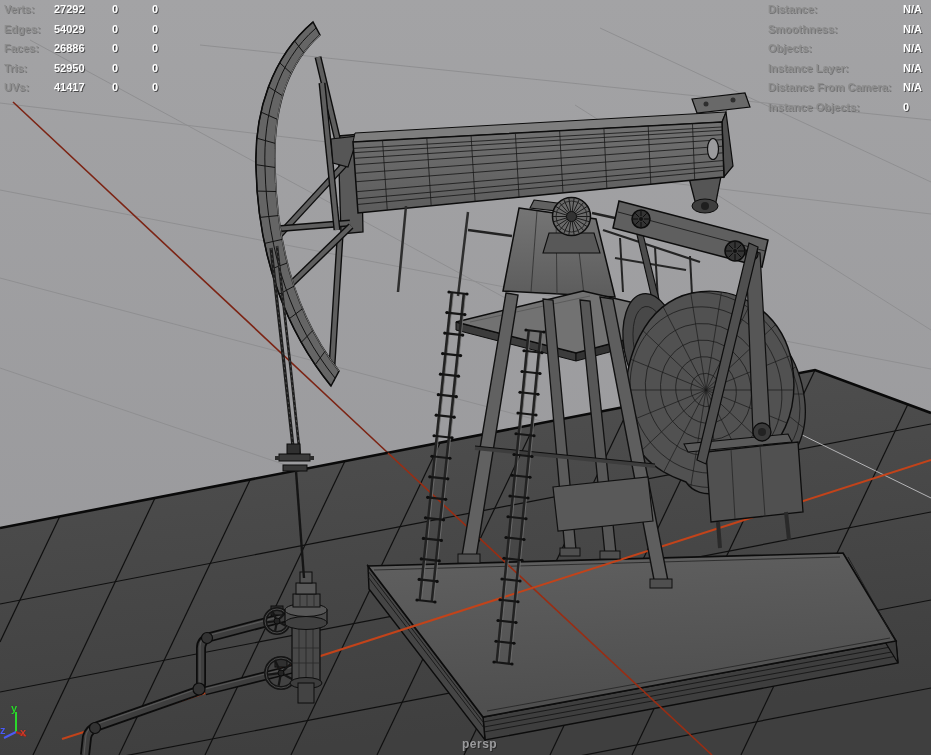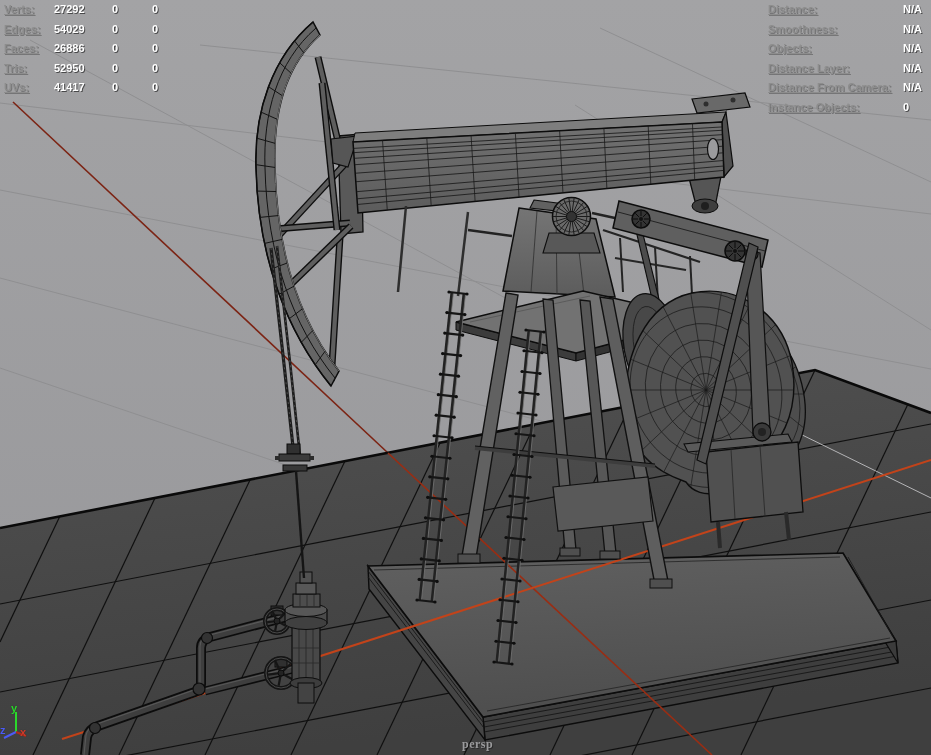--- a/index.html
+++ b/index.html
@@ -1,30 +1,30 @@
 <!DOCTYPE html>
 <html><head>
 <meta charset="utf-8">
 <style>
   html,body{margin:0;padding:0;width:931px;height:755px;overflow:hidden;background:#9e9ea0;
     font-family:"Liberation Sans", sans-serif;}
   .stage{position:relative;width:931px;height:755px;}
   svg{position:absolute;left:0;top:0;}
   .hud{position:absolute;left:0;top:3px;width:931px;font-size:11px;font-weight:bold;pointer-events:none;}
   .hud .row{position:relative;height:19.6px;}
-  .hud .lbl{position:absolute;color:#8d8d8d;text-shadow:1px 1px 0 rgba(0,0,0,0.28);white-space:nowrap;text-decoration:underline;}
+  .hud .lbl{position:absolute;color:#8d8d8d;text-shadow:1px 1px 0 rgba(0,0,0,0.28);white-space:nowrap;}
   .hud .val{position:absolute;color:#ffffff;text-shadow:1px 1px 0 rgba(0,0,0,0.55);white-space:nowrap;}
   .hud-left .lbl{left:4px;}
   .hud-left .v1{left:54px;}
   .hud-left .v2{left:112px;}
   .hud-left .v3{left:152px;}
   .hud-right .lbl{left:768px;}
   .hud-right .val{left:903px;text-align:center;}
   #camera-label{position:absolute;left:462px;top:737px;font-size:12px;font-weight:bold;
-    color:#9a9a9c;text-shadow:1px 1px 0 rgba(0,0,0,0.35);letter-spacing:0.5px;font-family:Liberation Serif, serif;}
+    color:#9a9a9c;text-shadow:1px 1px 0 rgba(0,0,0,0.35);letter-spacing:0.5px;}
   .gz{position:absolute;font-size:11px;font-weight:bold;text-shadow:0 0 1px rgba(0,0,0,0.4);}
   #gz-y{left:11px;top:702px;color:#2bd82b;}
   #gz-z{left:0px;top:724px;color:#4b5bf5;}
   #gz-x{left:20px;top:726px;color:#cf3b2a;}
 </style>
 </head>
 <body>
 
 <div class="stage">
 
@@ -573,21 +573,21 @@
   </div>
   <div class="row">
     <span class="lbl">Smoothness:</span>
     <span class="val">N/A</span>
   </div>
   <div class="row">
     <span class="lbl">Objects:</span>
     <span class="val">N/A</span>
   </div>
   <div class="row">
-    <span class="lbl">Distance Layer:</span>
+    <span class="lbl">Instance Layer:</span>
     <span class="val">N/A</span>
   </div>
   <div class="row">
     <span class="lbl">Distance From Camera:</span>
     <span class="val">N/A</span>
   </div>
   <div class="row">
     <span class="lbl">Instance Objects:</span>
     <span class="val">0</span>
   </div>

